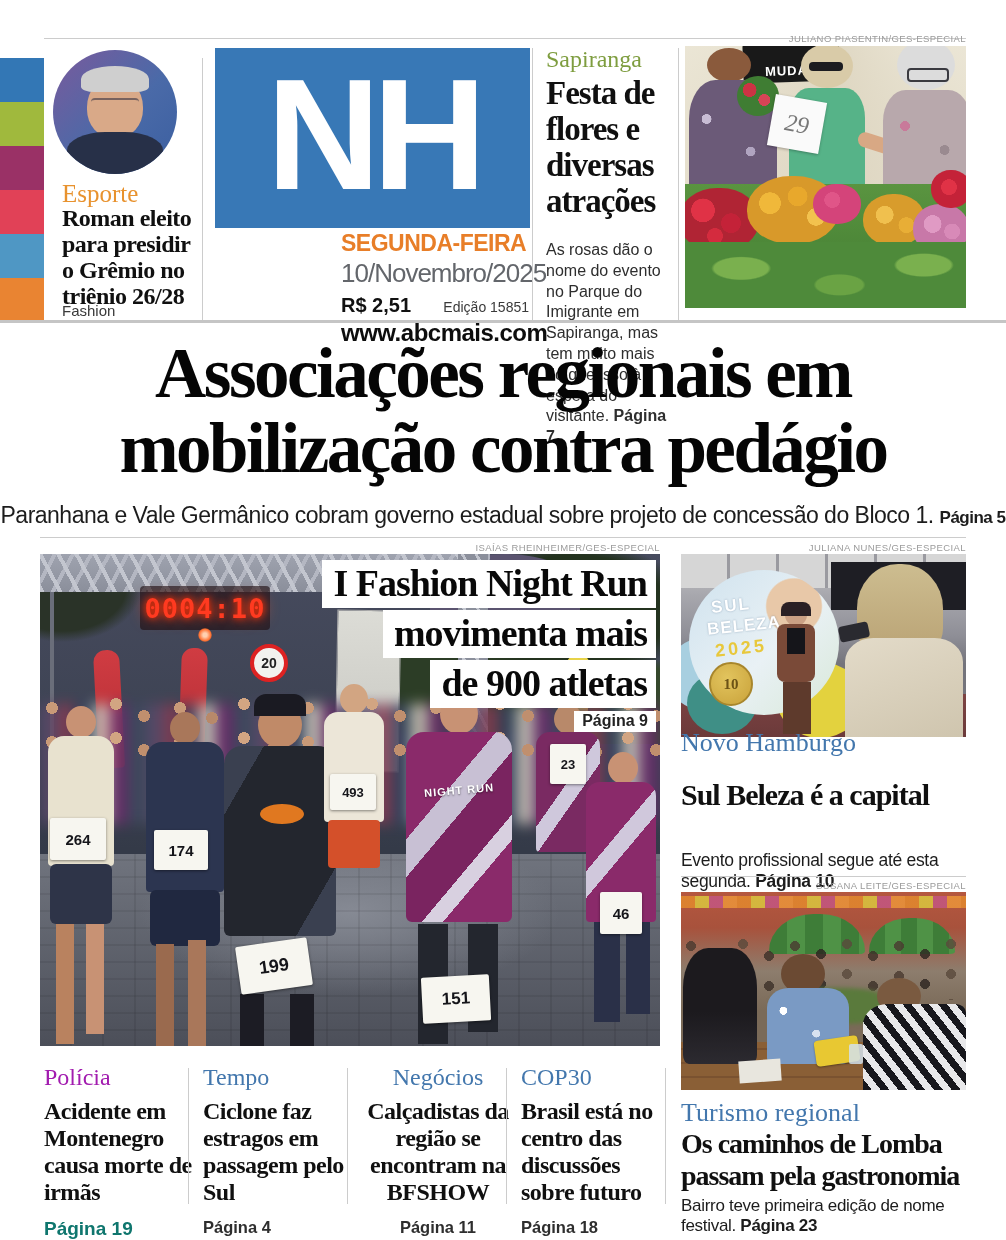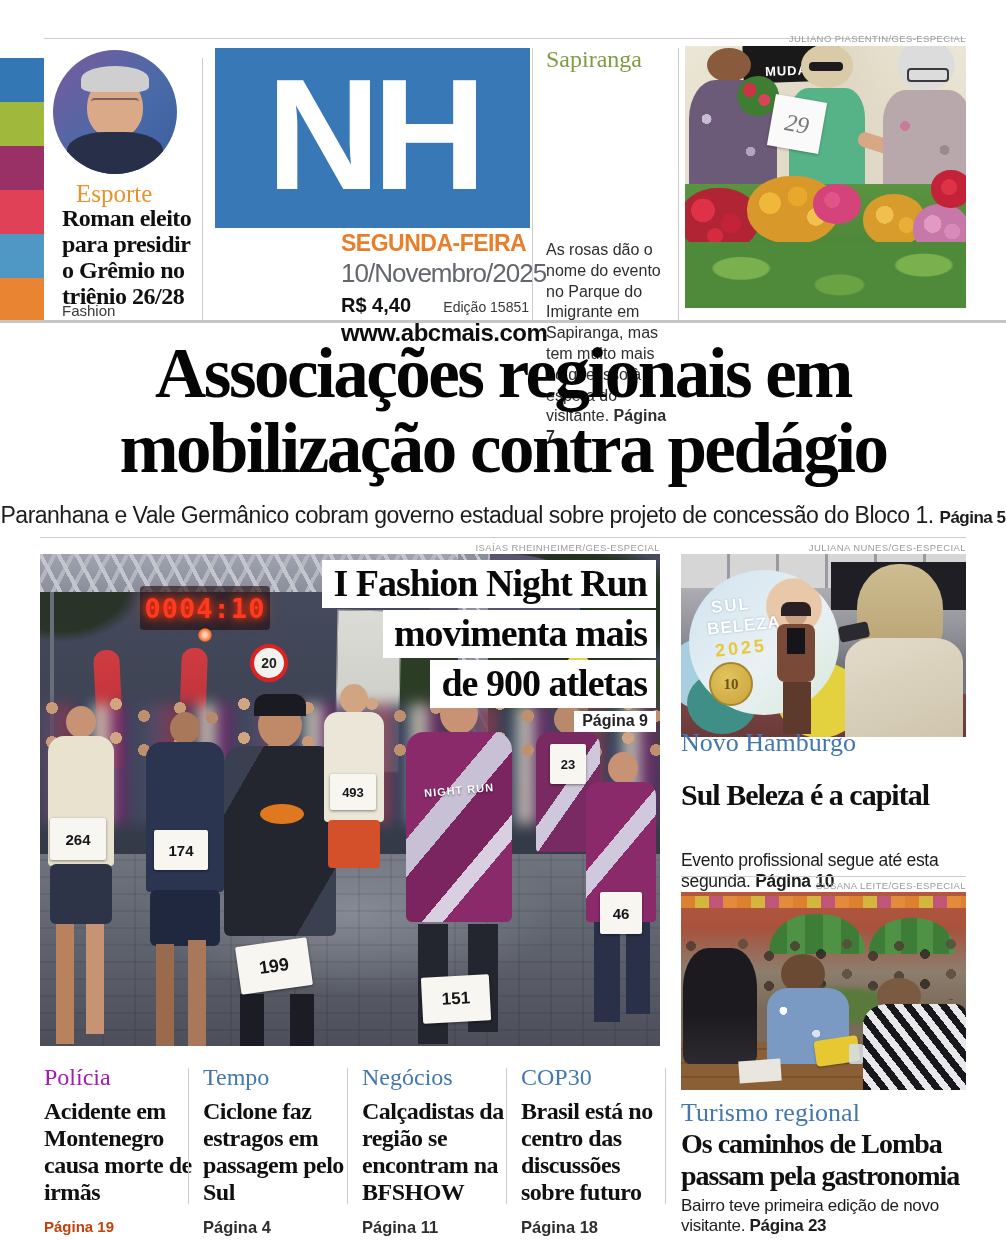--- a/index.html
+++ b/index.html
@@ -41,49 +41,50 @@
     <div style="height:44px;background:#4f97c4;"></div>
     <div style="height:44px;background:#e98432;"></div>
   </div>
 
   <div class="abs photo" style="left:53px;top:50px;width:124px;height:124px;border-radius:50%;background:linear-gradient(135deg,#7a5a9c 0%,#4a6aa8 55%,#3b5fa0 100%);">
     <div class="abs" style="left:34px;top:26px;width:56px;height:62px;border-radius:50% 50% 46% 46%;background:#d9a988;"></div>
     <div class="abs" style="left:28px;top:16px;width:68px;height:26px;border-radius:50% 50% 20% 20%;background:#cfcfcf;"></div>
     <div class="abs" style="left:38px;top:48px;width:48px;height:8px;border-radius:4px;border-top:2px solid rgba(40,40,60,.55);"></div>
     <div class="abs" style="left:14px;top:82px;width:96px;height:46px;border-radius:40% 40% 0 0;background:#273048;"></div>
   </div>
-  <div class="abs label" style="left:76px;top:180px;font-size:25px;color:#e8922e;">Esporte</div>
+  <div class="abs label" style="left:62px;top:180px;font-size:25px;color:#e8922e;">Esporte</div>
   <div class="abs hl" style="left:62px;top:206px;width:150px;font-size:24px;line-height:1.08;letter-spacing:-.5px;">
     <div>Roman eleito</div>
     <div>para presidir</div>
     <div>o Grêmio no</div>
     <div>triênio 26/28</div>
   </div>
   <div class="abs" style="left:62px;top:302px;font-size:15px;color:#3a3a3a;">Fashion</div>
 
   <div class="abs rule" style="left:202px;top:58px;width:1px;height:262px;"></div>
 
   <div class="abs" style="left:215px;top:48px;width:315px;height:180px;background:#3878b6;display:flex;align-items:center;justify-content:center;">
     <span style="font-family:'Liberation Sans',sans-serif;font-weight:700;font-size:158px;letter-spacing:-8px;color:#ffffff;line-height:1;margin-top:-8px;">NH</span>
   </div>
 
 
   <div class="abs" style="left:341px;top:230px;width:190px;">
     <div style="font-size:23px;font-weight:700;color:#e87e28;letter-spacing:-.5px;">SEGUNDA-FEIRA</div>
     <div style="font-size:26px;color:#63666b;letter-spacing:-1px;margin-top:1px;">10/Novembro/2025</div>
     <div style="margin-top:5px;display:flex;justify-content:space-between;align-items:baseline;width:188px;">
-      <span style="font-size:20px;font-weight:700;color:#111;">R$ 4,40</span>
+      <span style="font-size:20px;font-weight:700;color:#111;">R$ 2,51</span>
       <span style="font-size:14px;color:#3a3a3a;">Edição 15851</span>
     </div>
     <div style="font-size:24px;font-weight:700;color:#0d0d0d;letter-spacing:-.5px;margin-top:2px;">www.abcmais.com</div>
   </div>
 
   <div class="abs rule" style="left:532px;top:48px;width:1px;height:272px;"></div>
 
   <div class="abs label" style="left:546px;top:46px;font-size:24px;color:#7e9d3f;">Sapiranga</div>
+  <div class="abs hl" style="left:546px;top:76px;width:132px;font-size:33px;line-height:1.09;letter-spacing:-1px;">Festa de flores e diversas atrações</div>
   <div class="abs" style="left:546px;top:240px;width:128px;font-size:16px;line-height:1.3;color:#2e2e2e;">
     <span>As rosas dão o nome do evento no Parque do Imigrante em Sapiranga, mas tem muito mais do que isso à espera do visitante. </span><span class="pageref">Página 7</span>
   </div>
 
   <div class="abs rule" style="left:678px;top:48px;width:1px;height:272px;"></div>
 
   <div class="abs credit" style="left:686px;top:33px;width:280px;">JULIANO PIASENTIN/GES-ESPECIAL</div>
   <div class="abs photo" style="left:685px;top:46px;width:281px;height:262px;background:conic-gradient(from 180deg at 50% -30%,#e0d8c4,#f0ecdd 25%,#e6dfcc 50%,#f2eee0 75%,#ddd5c0);">
     <div class="abs" style="left:58px;top:-4px;width:96px;height:40px;background:#191919;border-radius:4px;transform:rotate(-2deg);display:flex;align-items:flex-end;justify-content:center;">
       <span style="color:#fff;font-weight:700;font-size:13px;letter-spacing:1px;padding-bottom:4px;">MUDAS</span>
@@ -283,38 +284,38 @@
     <div class="abs" style="left:134px;top:146px;width:44px;height:26px;border-radius:4px;background:#e8c832;transform:rotate(-8deg);box-shadow:0 1px 2px rgba(0,0,0,.4);"></div>
     <div class="abs" style="left:58px;top:168px;width:42px;height:22px;background:#e8e6de;transform:rotate(-4deg);"></div>
     <div class="abs" style="left:168px;top:152px;width:14px;height:20px;border-radius:2px;background:rgba(210,225,235,.85);"></div>
   </div>
   <div class="abs label" style="left:681px;top:1098px;font-size:26px;color:#4377ad;">Turismo regional</div>
   <div class="abs hl" style="left:681px;top:1128px;width:290px;font-size:28px;line-height:1.14;letter-spacing:-1px;">
     <div>Os caminhos de Lomba</div>
     <div>passam pela gastronomia</div>
   </div>
   <div class="abs deck" style="left:681px;top:1196px;width:290px;font-size:17px;letter-spacing:-.3px;">
-    <span>Bairro teve primeira edição de novo visitante. </span><span class="pageref">Página 23</span>
+    <span>Bairro teve primeira edição de nome festival. </span><span class="pageref">Página 23</span>
   </div>
 
   <div class="abs" style="left:44px;top:1064px;width:152px;">
     <div class="label" style="font-size:24px;color:#a21caf;">Polícia</div>
     <div class="hl" style="width:152px;font-size:24px;line-height:1.12;letter-spacing:-.5px;margin-top:7px;">Acidente em Montenegro causa morte de irmãs</div>
-    <div style="font-size:15px;font-weight:600;color:#c2410c;margin-top:12px;">Página 19</div>
+    <div style="font-size:19px;font-weight:600;color:#0f766e;margin-top:12px;">Página 19</div>
   </div>
   <div class="abs rule" style="left:188px;top:1068px;width:1px;height:136px;"></div>
 
   <div class="abs" style="left:203px;top:1064px;width:152px;">
     <div class="label" style="font-size:24px;color:#4377ad;">Tempo</div>
     <div class="hl" style="width:152px;font-size:24px;line-height:1.12;letter-spacing:-.5px;margin-top:7px;">Ciclone faz estragos em passagem pelo Sul</div>
     <div style="font-size:16.5px;font-weight:600;color:#2e2e2e;margin-top:12px;">Página 4</div>
   </div>
   <div class="abs rule" style="left:347px;top:1068px;width:1px;height:136px;"></div>
 
-  <div class="abs" style="left:362px;top:1064px;width:152px;">
+  <div class="abs" style="left:362px;top:1064px;width:152px;text-align:center;">
     <div class="label" style="font-size:24px;color:#4377ad;">Negócios</div>
     <div class="hl" style="width:152px;font-size:24px;line-height:1.12;letter-spacing:-.5px;margin-top:7px;">Calçadistas da região se encontram na BFSHOW</div>
     <div style="font-size:16.5px;font-weight:600;color:#2e2e2e;margin-top:12px;">Página 11</div>
   </div>
   <div class="abs rule" style="left:506px;top:1068px;width:1px;height:136px;"></div>
 
   <div class="abs" style="left:521px;top:1064px;width:152px;">
     <div class="label" style="font-size:24px;color:#4377ad;">COP30</div>
     <div class="hl" style="width:152px;font-size:24px;line-height:1.12;letter-spacing:-.5px;margin-top:7px;">Brasil está no centro das discussões sobre futuro</div>
     <div style="font-size:16.5px;font-weight:600;color:#2e2e2e;margin-top:12px;">Página 18</div>

